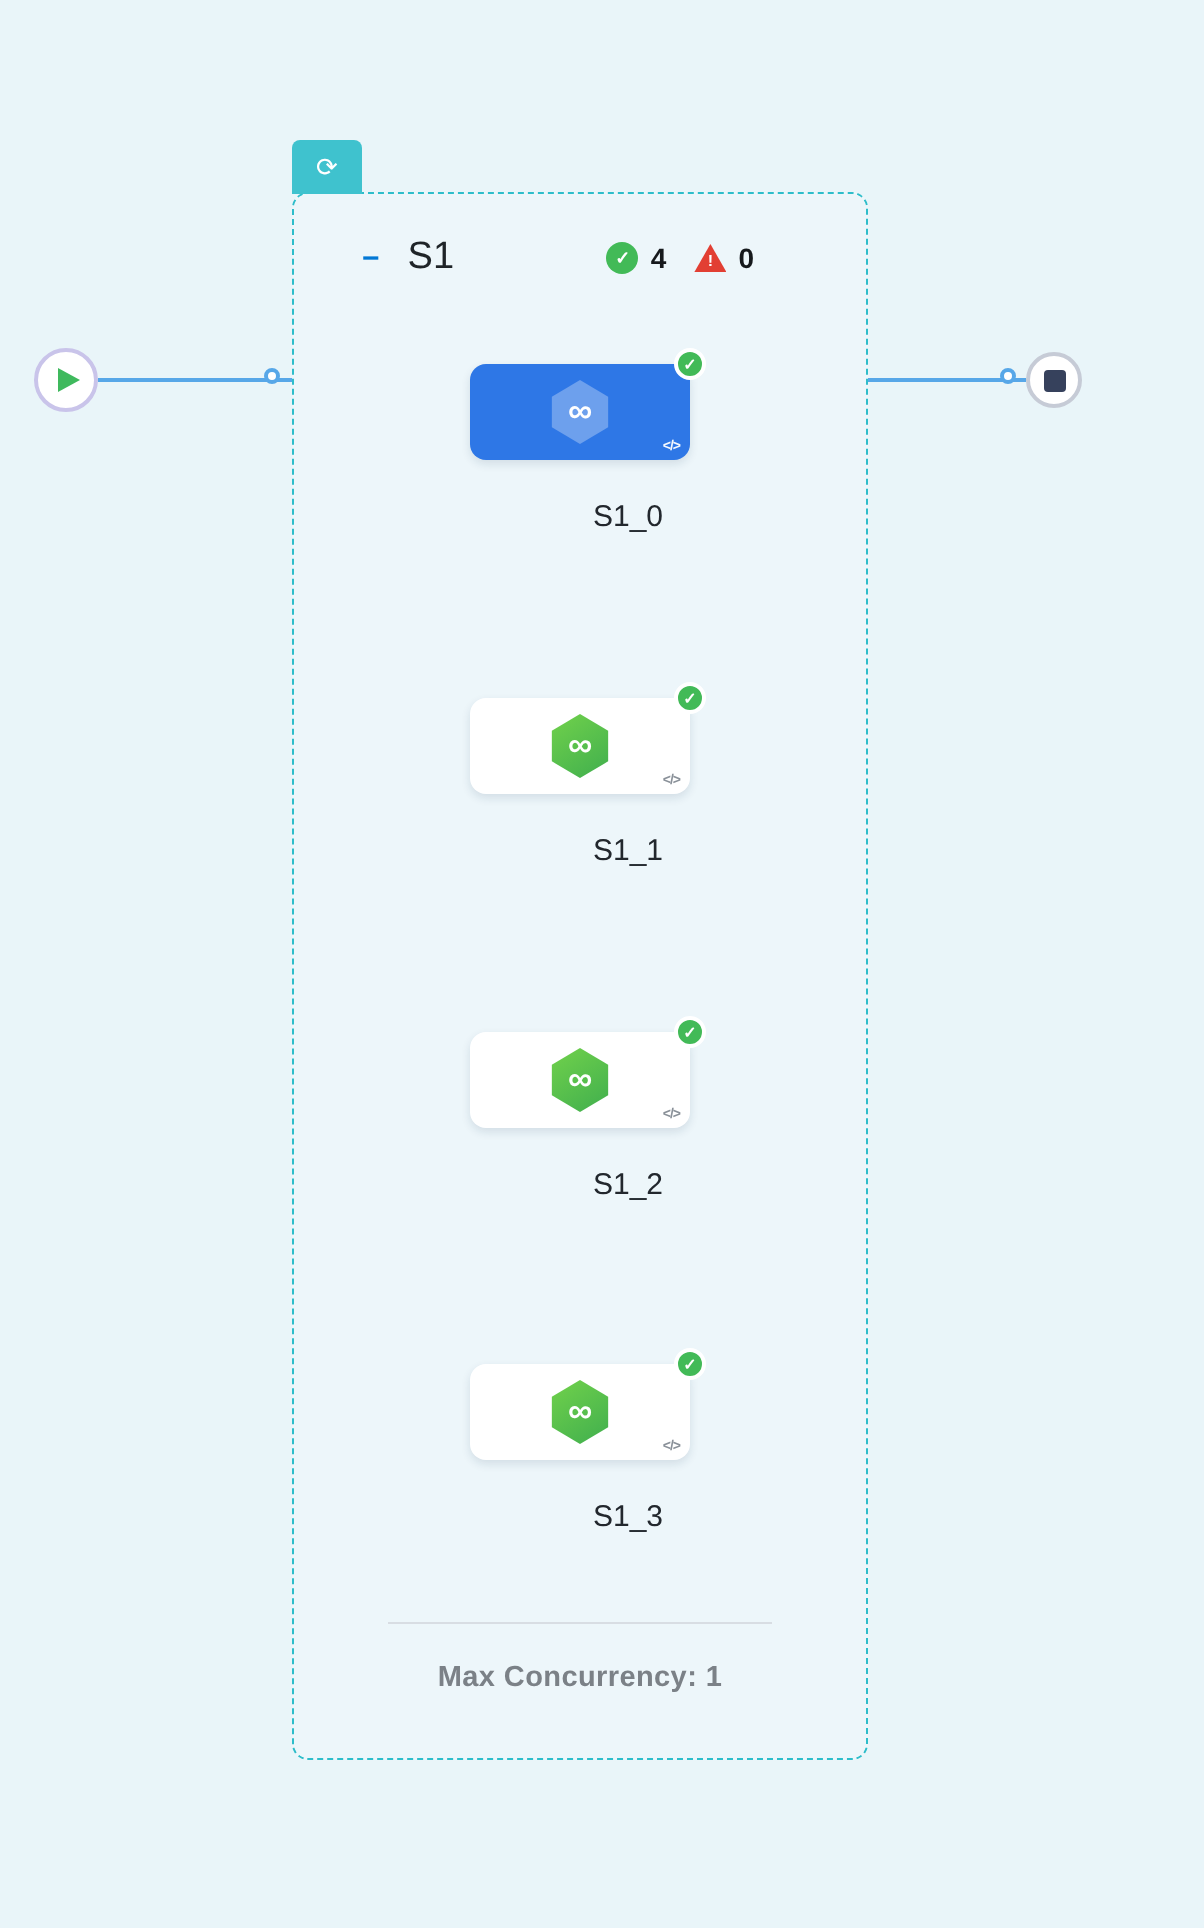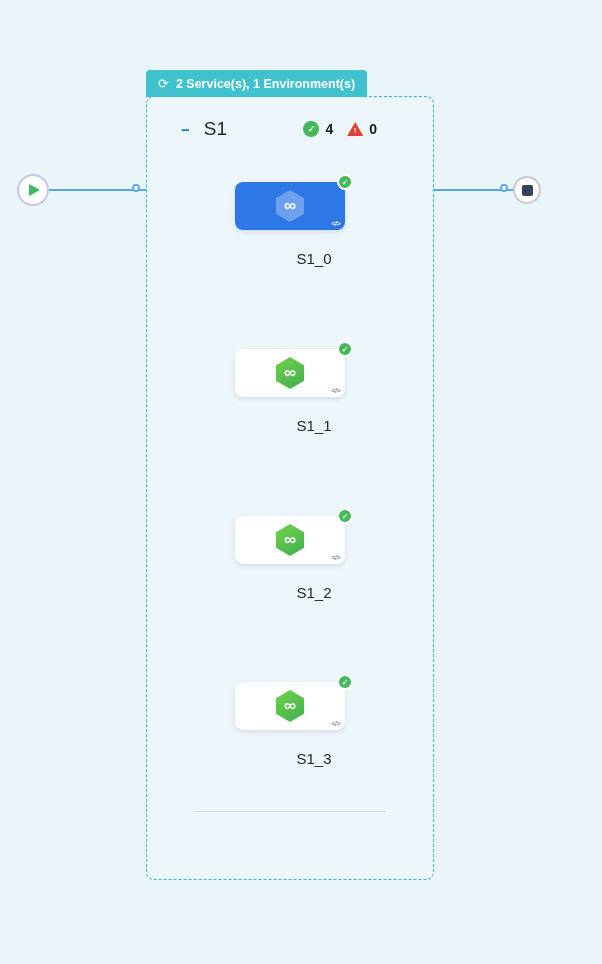--- a/index.html
+++ b/index.html
@@ -75,21 +75,20 @@
   <div class="connector left"></div>
   <div class="dot left"></div>
   <div class="connector right"></div>
   <div class="dot right"></div>
   <div class="terminal end-node">
     <span class="stop"></span>
   </div>
 
   <div class="banner">
     <span class="loop">⟳</span>
-    <span>2 Service(s), 1 Environment(s)</span>
   </div>
 
   <div class="group">
 
     <div class="group-header">
       <span class="collapse">−</span>
       <span class="stage-name">S1</span>
       <span class="counts">
         <span class="check-chip">✓</span>
         <span>4</span>
@@ -136,15 +135,16 @@
         <span class="hex">
           <span class="inf">∞</span>
         </span>
         <span class="status-check">✓</span>
         <span class="code">&lt;/&gt;</span>
       </div>
       <div class="node-label">S1_3</div>
     </div>
 
     <div class="divider"></div>
+    <div class="max-concurrency">Max Concurrency: 1</div>
   </div>
 
 </div>
 
 </body></html>

